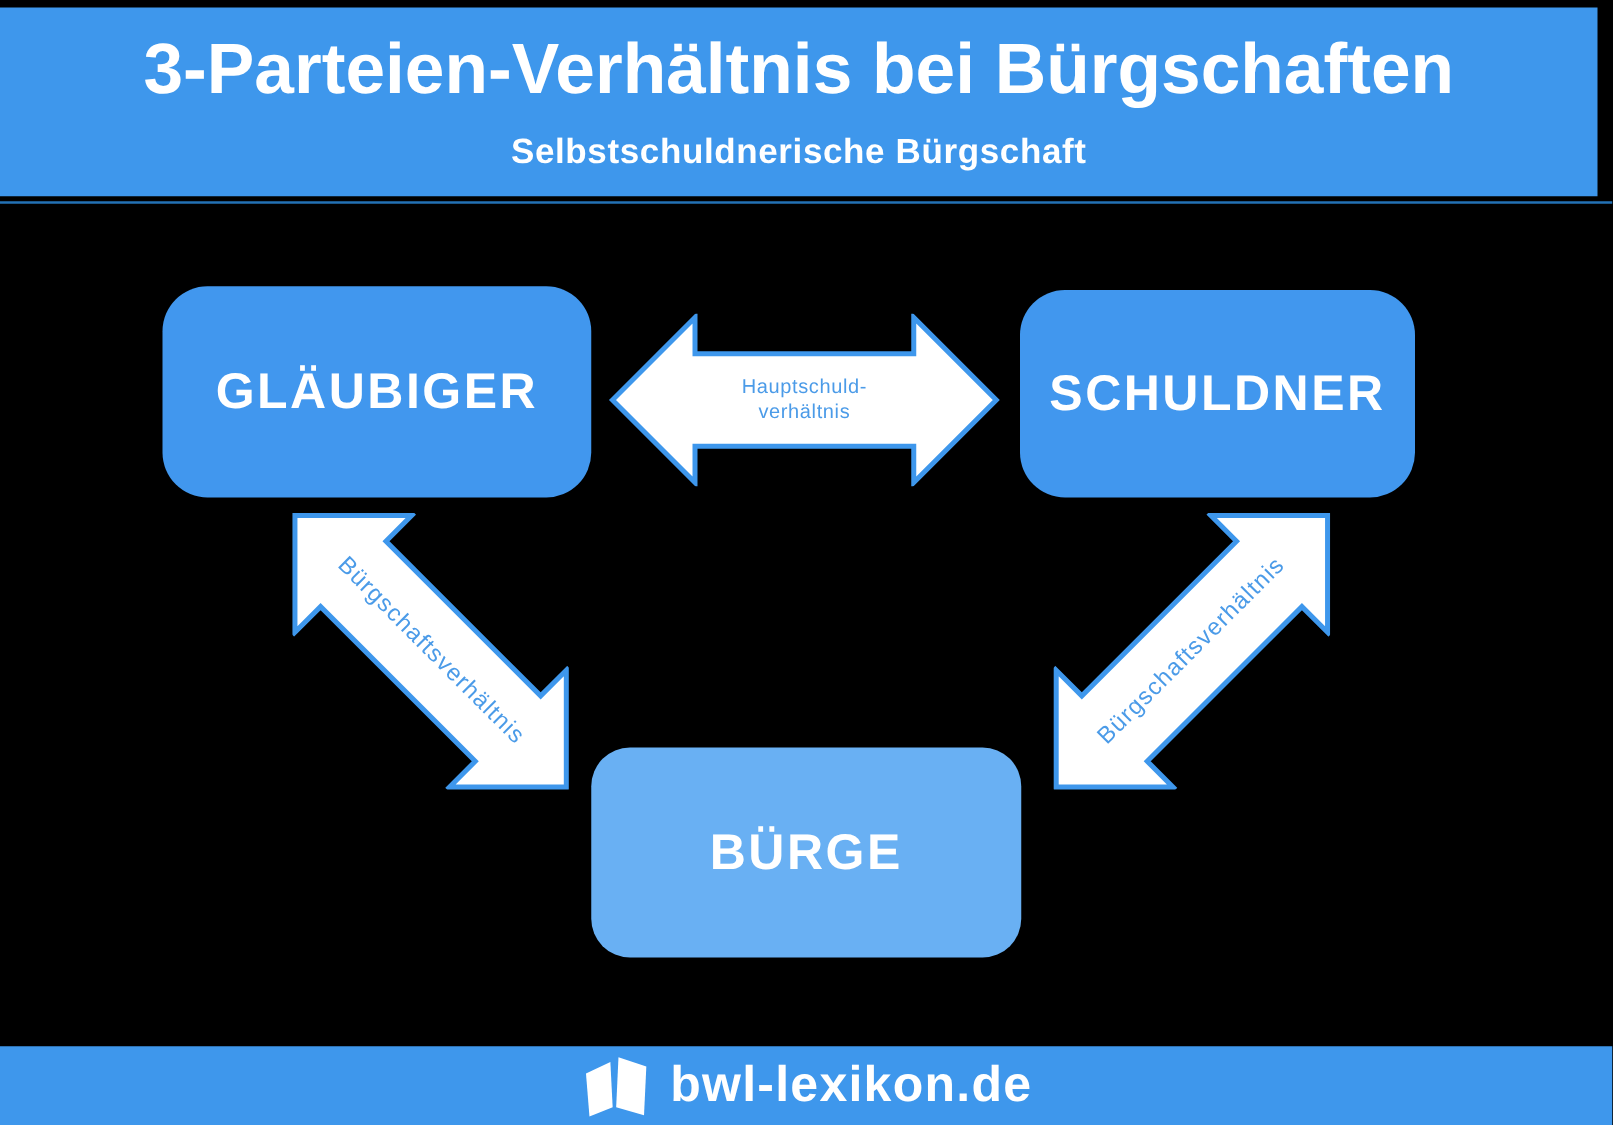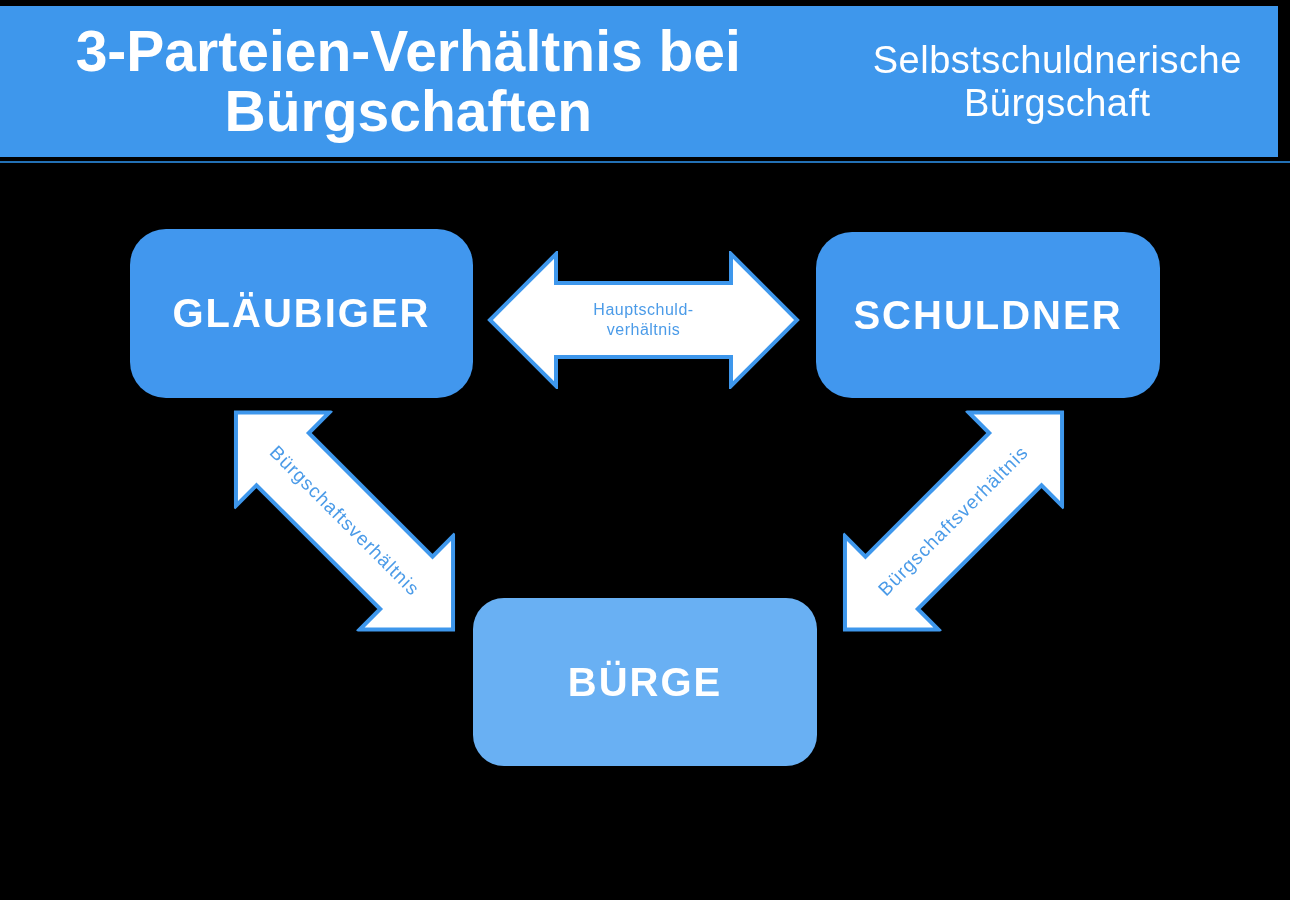--- a/index.html
+++ b/index.html
@@ -18,35 +18,35 @@
     background:var(--background-black);
     font-family:"Liberation Sans", sans-serif;
     position:relative;
   }
   .canvas{position:absolute;inset:0;width:1290px;height:900px;background:var(--background-black);}
 
   
   .header{
     position:absolute;left:0;top:6px;width:1278px;height:151px;
     background:var(--banner-blue);
-    display:flex;align-items:center;justify-content:center;
+    display:flex;flex-direction:column;align-items:center;justify-content:center;
     gap:20px;color:var(--text-white);text-align:center;
   }
   .header h1{font-size:57px;font-weight:bold;letter-spacing:0px;line-height:1.05;}
-  .header h2{font-size:38px;font-weight:normal;letter-spacing:0.5px;}
+  .header h2{font-size:28px;font-weight:bold;letter-spacing:0.5px;}
   .divider{position:absolute;left:0;top:161px;width:1290px;height:2px;background:var(--divider-blue);}
 
   
   .node{
     position:absolute;border-radius:36px;background:var(--node-blue);
     display:flex;align-items:center;justify-content:center;
     color:var(--text-white);font-weight:bold;font-size:40px;letter-spacing:2px;
   }
   .node-glaeubiger{left:130px;top:229px;width:343px;height:169px;}
-  .node-schuldner{left:816px;top:232px;width:344px;height:166px;}
+  .node-schuldner{left:816px;top:232px;width:316px;height:166px;}
   .node-buerge{left:473px;top:598px;width:344px;height:168px;background:var(--node-light-blue);border-radius:31px;}
 
   
   .arrow{position:absolute;width:313px;height:138px;}
   .arrow svg{position:absolute;inset:0;width:100%;height:100%;display:block;}
   .dbl-arrow polygon{fill:#ffffff;stroke:var(--arrow-outline-blue);stroke-width:4;stroke-linejoin:miter;}
   .arrow-label{
     position:absolute;inset:0;display:flex;flex-direction:column;
     align-items:center;justify-content:center;
     color:var(--arrow-text-blue);text-align:center;
@@ -108,14 +108,23 @@
 
     <div class="arrow arrow-diag-right">
       <svg class="dbl-arrow" viewBox="0 0 313 138" aria-hidden="true">
         <polygon points="3,69 69,3 69,32 244,32 244,3 310,69 244,135 244,106 69,106 69,135"></polygon>
       </svg>
       <div class="arrow-label single">Bürgschaftsverhältnis</div>
     </div>
 
   </main>
 
+  <footer class="footer">
+    <span class="book-icon">
+      <svg viewBox="0 0 60 56" width="56" height="52" aria-hidden="true">
+        <polygon points="5,17 26,7 28,46 8,54" fill="#ffffff"></polygon>
+        <polygon points="33,3 57,11 55,53 31,46" fill="#ffffff"></polygon>
+      </svg>
+    </span>
+    <span class="brand">bwl-lexikon.de</span>
+  </footer>
 
 </div>
 
 </body></html>

